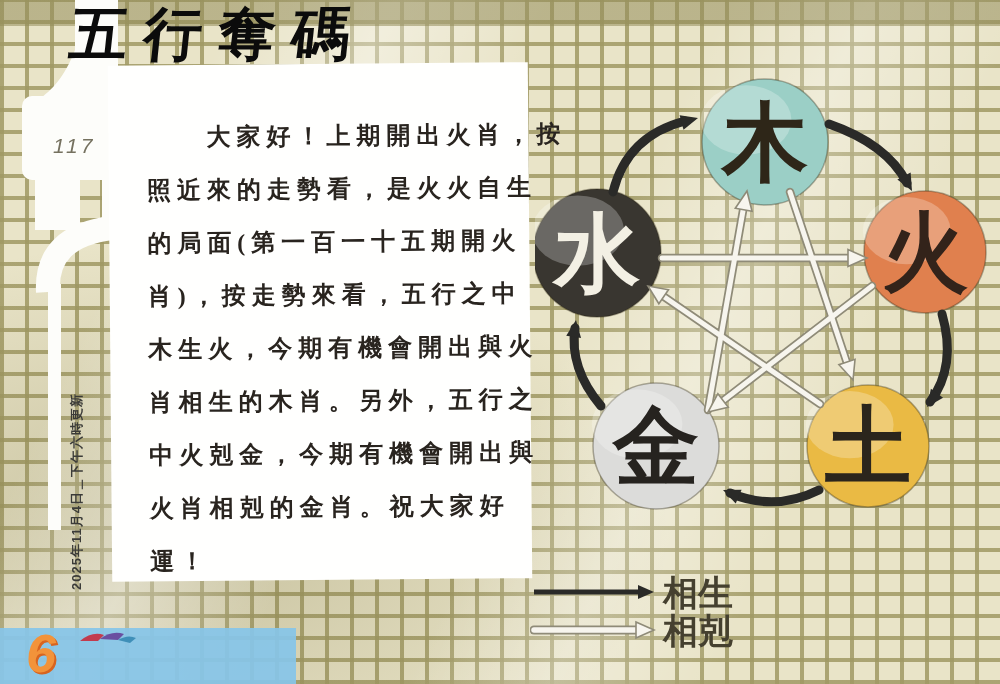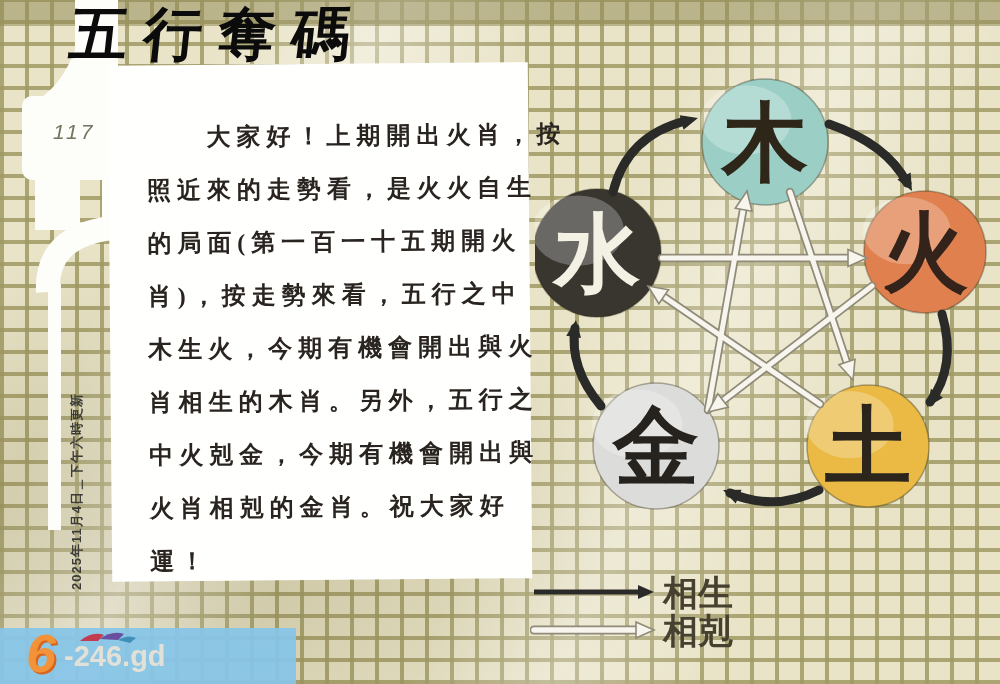--- a/index.html
+++ b/index.html
@@ -10,21 +10,21 @@
       background-image:
         linear-gradient(180deg, rgba(148,141,90,.55) 0 26px, rgba(148,141,90,0) 26px 28px),
         linear-gradient(115deg, rgba(255,255,255,0) 18%, rgba(255,255,255,.38) 30%, rgba(255,255,255,0) 42%),
         linear-gradient(115deg, rgba(255,255,255,0) 55%, rgba(255,255,255,.30) 66%, rgba(255,255,255,0) 78%),
         radial-gradient(ellipse 700px 420px at 18% 78%, rgba(120,112,60,.30), rgba(120,112,60,0) 70%),
         repeating-linear-gradient(90deg, rgba(160,153,100,.85) 0 4px, rgba(160,153,100,0) 4px 25px),
         repeating-linear-gradient(0deg, rgba(160,153,100,.85) 0 4px, rgba(160,153,100,0) 4px 22px);}
   
   .logo{position:absolute;left:0;top:0;z-index:1;}
   
-  .issue{position:absolute;left:53px;top:120px;z-index:3;font-family:"Liberation Sans",sans-serif;
+  .issue{position:absolute;left:53px;top:134px;z-index:3;font-family:"Liberation Sans",sans-serif;
          font-size:21px;font-style:italic;letter-spacing:3px;color:#75715f;}
   
   .title{position:absolute;left:70px;top:-4px;z-index:4;font-size:58px;font-weight:bold;
          letter-spacing:16px;color:#0b0b0b;transform:skewX(-6deg);white-space:nowrap;}
   
   .textbox{position:absolute;left:110px;top:64px;width:420px;height:516px;background:#fffffe;
            z-index:2;transform:rotate(-.5deg);}
   .article{position:absolute;left:38px;top:46px;right:10px;color:#29241f;
            font-size:24px;line-height:53px;letter-spacing:6px;font-weight:bold;}
   .article .line{white-space:nowrap;}
@@ -169,15 +169,14 @@
     <text x="133" y="75" font-size="35">相剋</text>
   </svg>
 
   <div class="watermark">
     <span class="wm-six">6</span>
     <svg class="wm-flags" width="60" height="20" viewBox="0 0 60 20">
       <path d="M2,12 Q14,2 26,6 L20,12 Z" fill="#c23b4e"></path>
       <path d="M22,10 Q34,1 46,5 L40,11 Z" fill="#6a4fa0"></path>
       <path d="M40,11 Q50,5 58,9 L52,14 Z" fill="#3f8fb8"></path>
     </svg>
-    <span class="wm-domain">-246.gd</span>
   </div>
 </div>
 
 </body></html>

